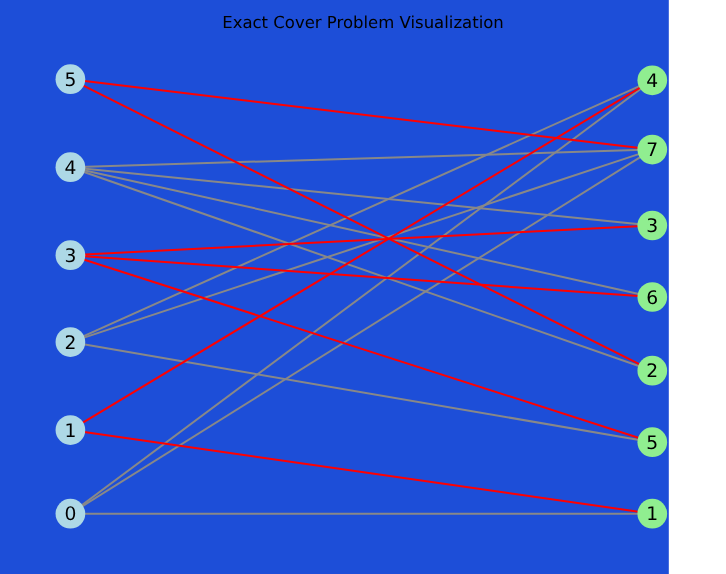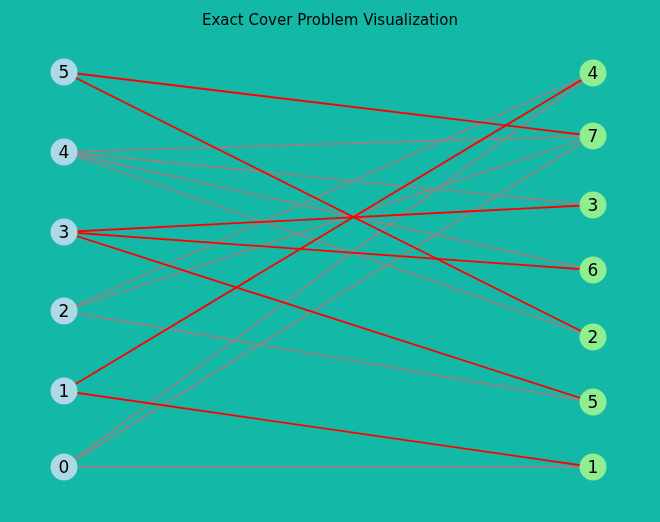--- a/index.html
+++ b/index.html
@@ -2,23 +2,23 @@
 <html><head>
 <meta charset="utf-8">
 <style>
   html, body {
     margin: 0;
     padding: 0;
     background: #ffffff;
   }
   .figure {
     position: relative;
-    width: 660px;
+    width: 608px;
     height: 522px;
-    background: #14b8a6;
+    background: #1d4ed8;
     font-family: "DejaVu Sans", "Liberation Sans", sans-serif;
     overflow: hidden;
   }
   svg { display: block; }
   .chart-title {
     font-family: "DejaVu Sans", "Liberation Sans", sans-serif;
     font-size: 15px;
     fill: #000000;
   }
   .node-label {

